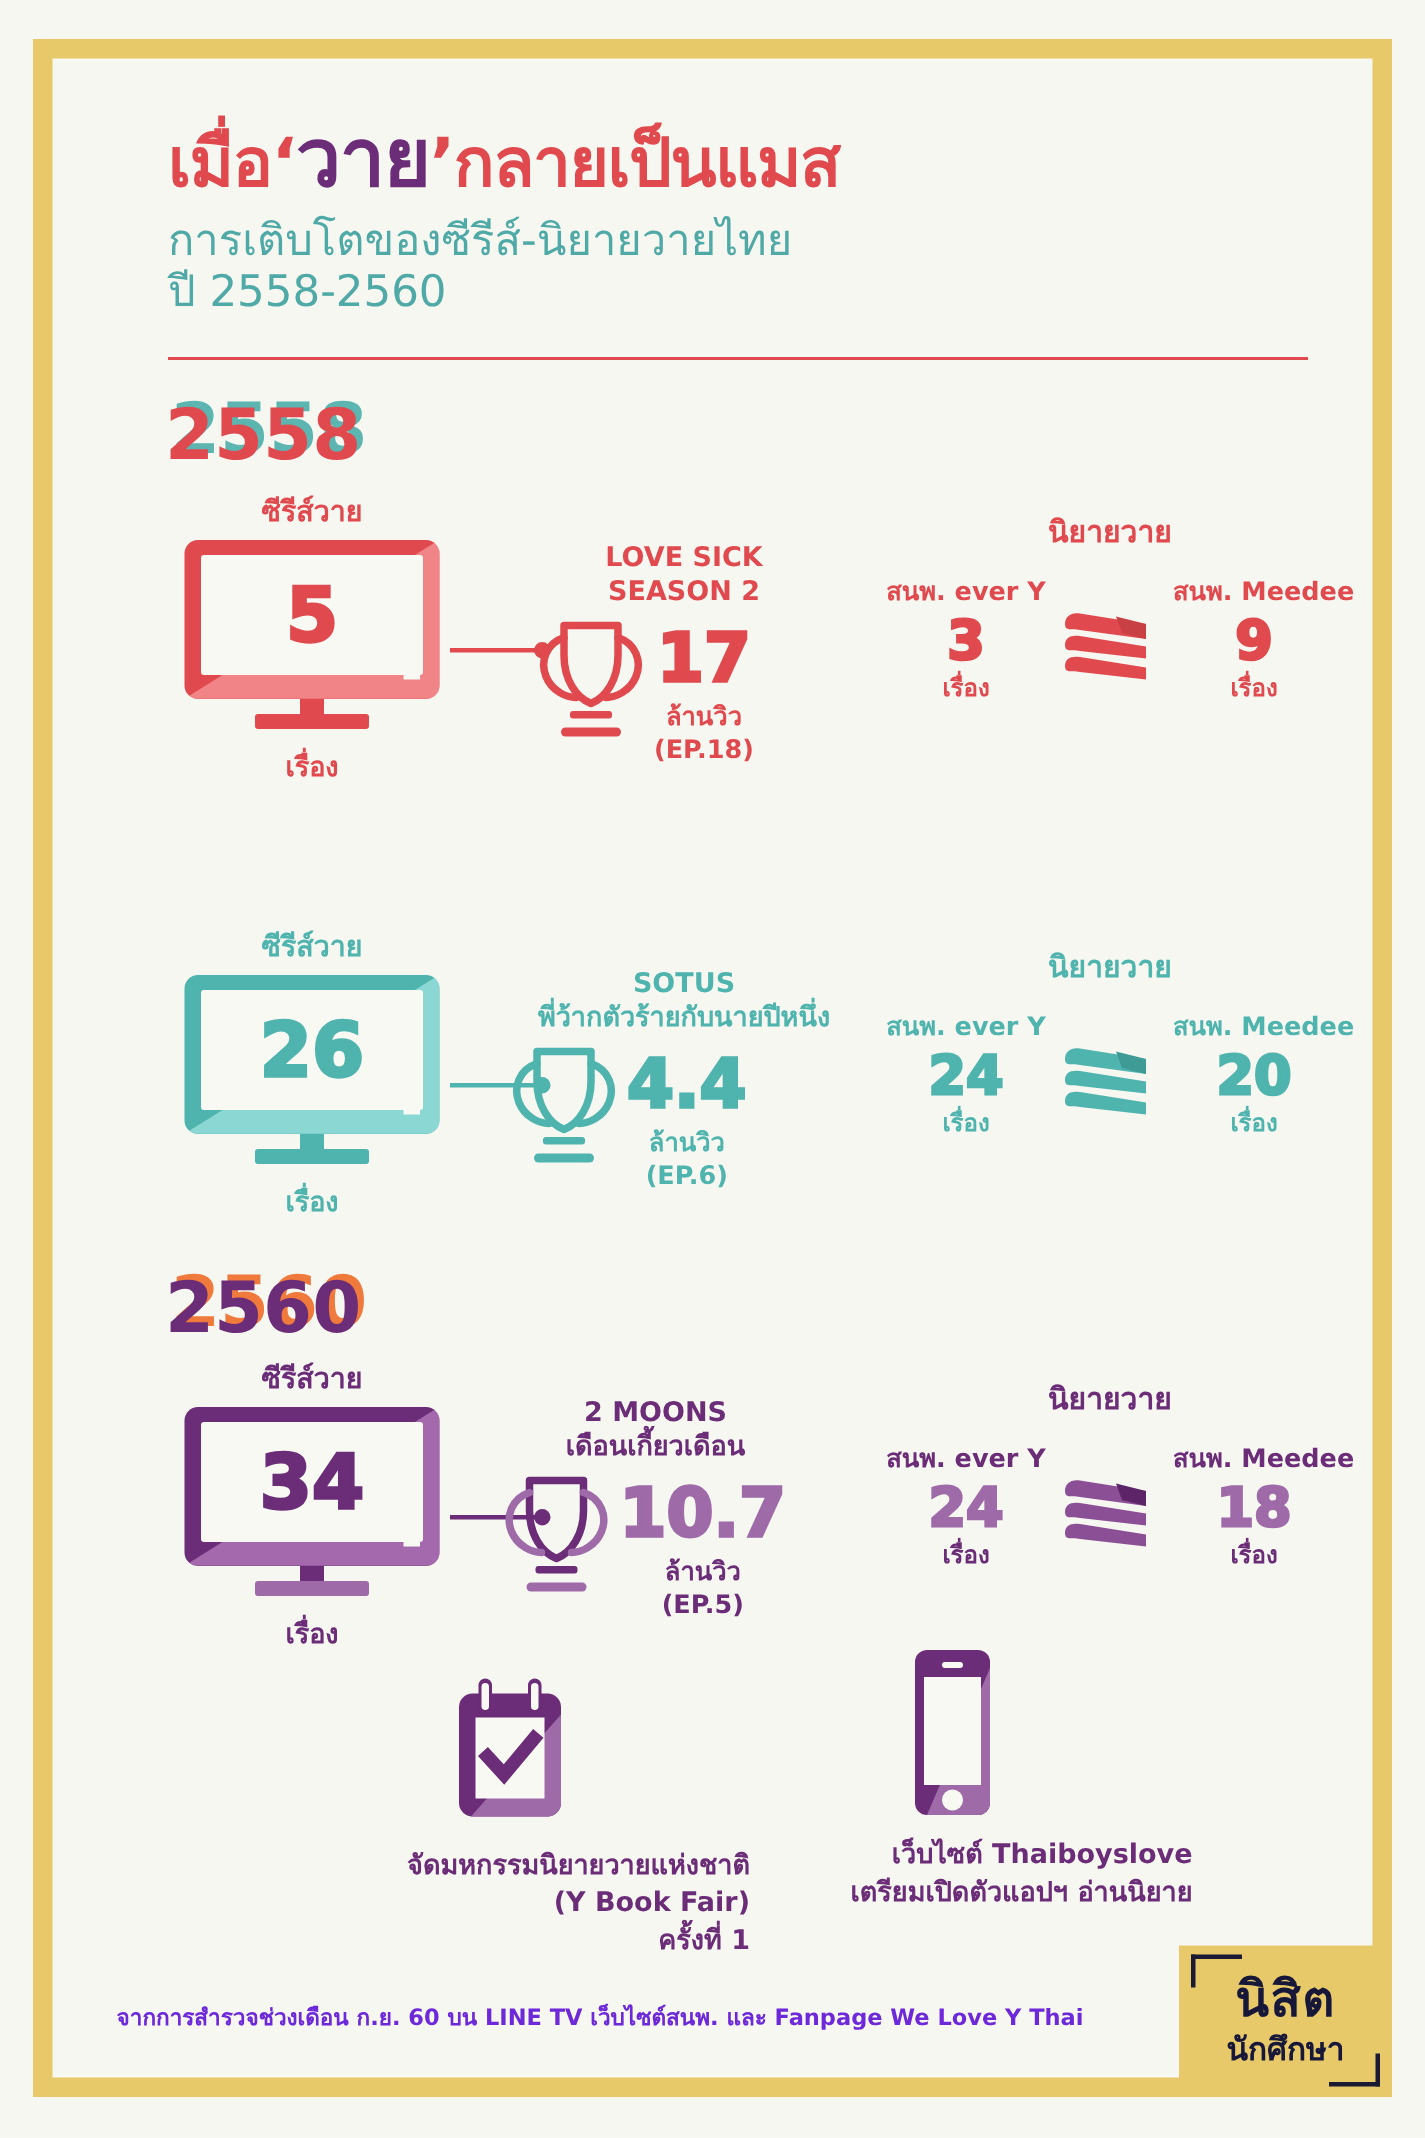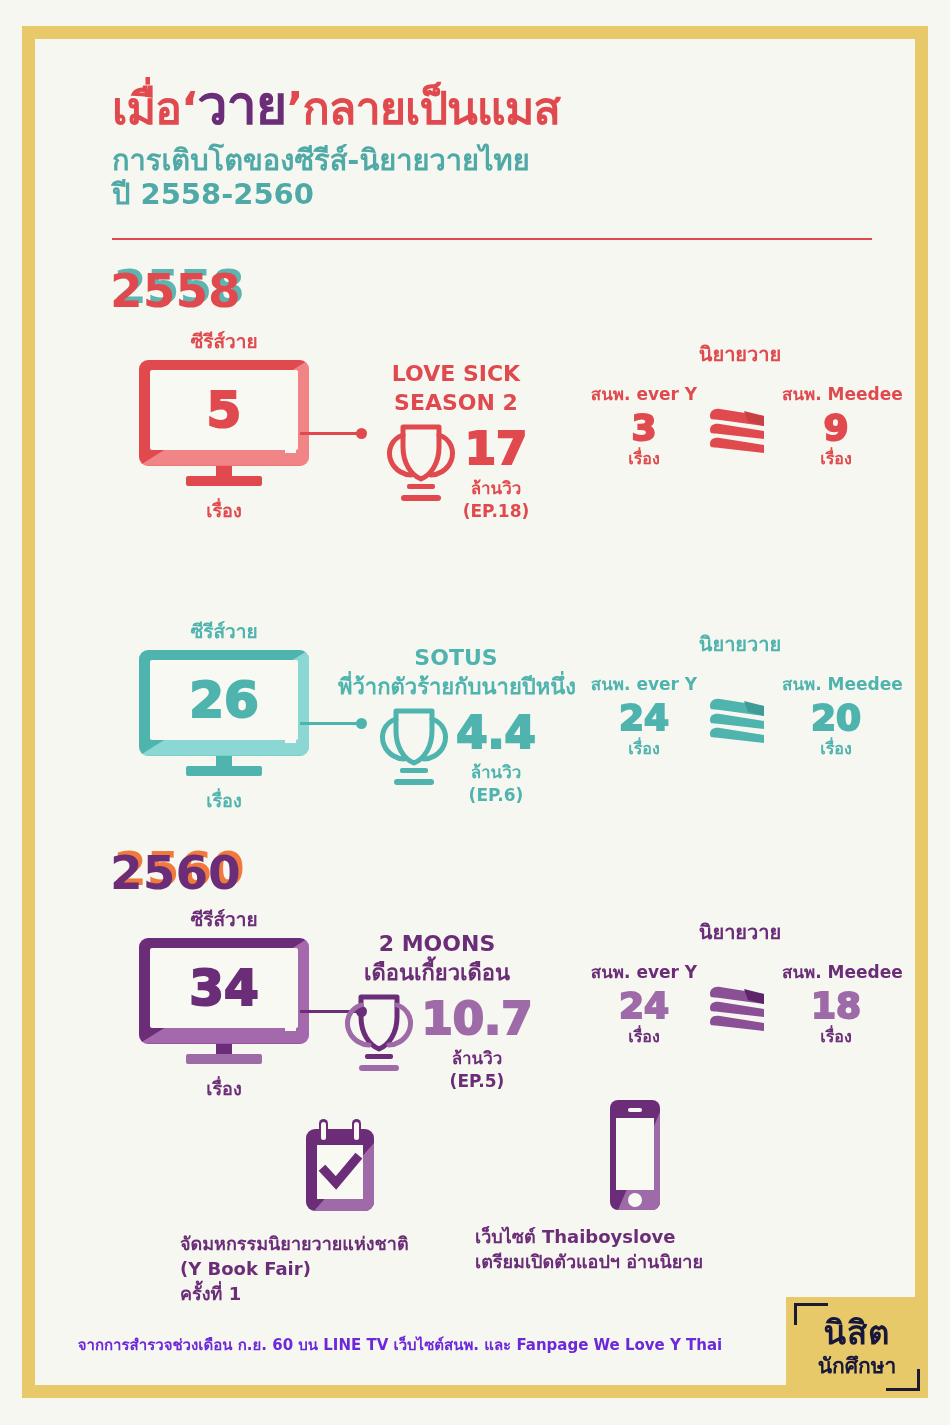--- a/index.html
+++ b/index.html
@@ -22,21 +22,21 @@
 
   
   .header { position: absolute; left: 112px; top: 78px; width: 780px; }
   .title-main {
     font-size: 45px; font-weight: bold; letter-spacing: -1px;
     color: #e04a4e; line-height: 1.05; white-space: nowrap;
   }
   .title-main .accent { color: #6b2d77; font-size: 54px; }
   .title-sub {
     margin-top: 8px;
-    font-size: 29px; font-weight: bold; color: #4fa9a6; line-height: 1.2;
+    font-size: 29px; font-weight: normal; color: #4fa9a6; line-height: 1.2;
   }
   .rule {
     position: absolute; left: 112px; top: 238px;
     width: 760px; height: 2px; background: #e04a4e;
   }
 
   
   .year {
     position: absolute;
     font-size: 47px; font-weight: bold; letter-spacing: 0px;
@@ -45,21 +45,21 @@
   .year.y59 { left: 110px; top: 558px; color: #4fb3ae; text-shadow: 4px -4px 0 #6b2d77; }
   .year.y60 { left: 110px; top: 845px; color: #6b2d77; text-shadow: 4px -4px 0 #f07a3c; }
 
   
   .section { position: absolute; left: 0; width: 950px; }
   .s58 { top: 330px; }
   .s59 { top: 620px; }
   .s60 { top: 908px; }
 
   
-  .tv-group { position: absolute; left: 134px; top: 0; width: 180px; text-align: center; }
+  .tv-group { position: absolute; left: 118px; top: 0; width: 180px; text-align: center; }
   .cap { font-size: 19px; font-weight: bold; line-height: 1.25; }
   .tv-wrap { position: relative; width: 170px; height: 126px; margin: 6px auto 0; }
   .tv-body {
     position: absolute; left: 0; top: 0; width: 170px; height: 106px;
     border-radius: 9px; overflow: hidden;
   }
   .tv-hl {
     position: absolute; right: 0; top: 0; width: 100%; height: 100%;
     clip-path: polygon(100% 0, 100% 100%, 0 100%);
     opacity: 0.58; background: #fff;
@@ -79,40 +79,40 @@
   .tv-foot { position: absolute; left: 50%; top: 116px; width: 76px; height: 10px; margin-left: -38px; border-radius: 2px; }
   .tv-unit { font-size: 18px; font-weight: bold; margin-top: 10px; }
 
   
   .conn { position: absolute; top: 98px; }
   .conn .line { position: absolute; left: 0; top: 4px; width: 58px; height: 3px; }
   .conn .dot { position: absolute; left: 56px; top: 0; width: 11px; height: 11px; border-radius: 50%; }
 
   
   .tr-group { position: absolute; text-align: center; }
-  .tr-title { font-size: 22px; font-weight: bold; line-height: 1.3; white-space: nowrap; }
-  .tr-row { position: relative; margin-top: 4px; display: flex; align-items: flex-start; justify-content: center; }
+  .tr-title { font-size: 18px; font-weight: bold; line-height: 1.3; white-space: nowrap; }
+  .tr-row { position: relative; margin-top: 4px; display: flex; align-items: flex-start; }
   .trophy { width: 76px; height: 86px; }
   .tr-val-box { margin-left: 4px; padding-top: 8px; text-align: center; }
   .tr-val { font-size: 45px; font-weight: bold; line-height: 0.9; color: transparent; -webkit-text-stroke: 2.2px currentColor; }
   .tr-unit { font-size: 17px; font-weight: bold; margin-top: 4px; }
   .tr-ep { font-size: 17px; font-weight: bold; }
 
   
   .nov-group { position: absolute; text-align: center; }
   .nov-head { font-size: 20px; font-weight: bold; }
   .nov-row { display: flex; align-items: flex-start; justify-content: center; margin-top: 10px; }
   .nov-col { width: 108px; }
   .nov-pub { font-size: 17px; font-weight: bold; white-space: nowrap; }
   .nov-num { font-size: 36px; font-weight: bold; line-height: 1.15; color: transparent; -webkit-text-stroke: 2px currentColor; }
   .nov-unit { font-size: 16px; font-weight: bold; margin-top: -2px; }
   .books { width: 72px; height: 62px; margin: 22px 6px 0; }
 
   
-  .extra { position: absolute; text-align: left; color: #6b2d77; }
+  .extra { position: absolute; text-align: right; color: #6b2d77; }
   .extra .ic { height: 118px; display: flex; align-items: flex-end; justify-content: center; }
   .extra .lbl { font-size: 18px; font-weight: bold; line-height: 1.4; margin-top: 8px; white-space: nowrap; }
 
   
   .footer {
     position: absolute; left: 0; top: 1333px; width: 800px;
     text-align: center; font-size: 15px; font-weight: bold; color: #6d28d9;
   }
   .logo {
     position: absolute; left: 786px; top: 1297px; width: 142px; height: 101px;

